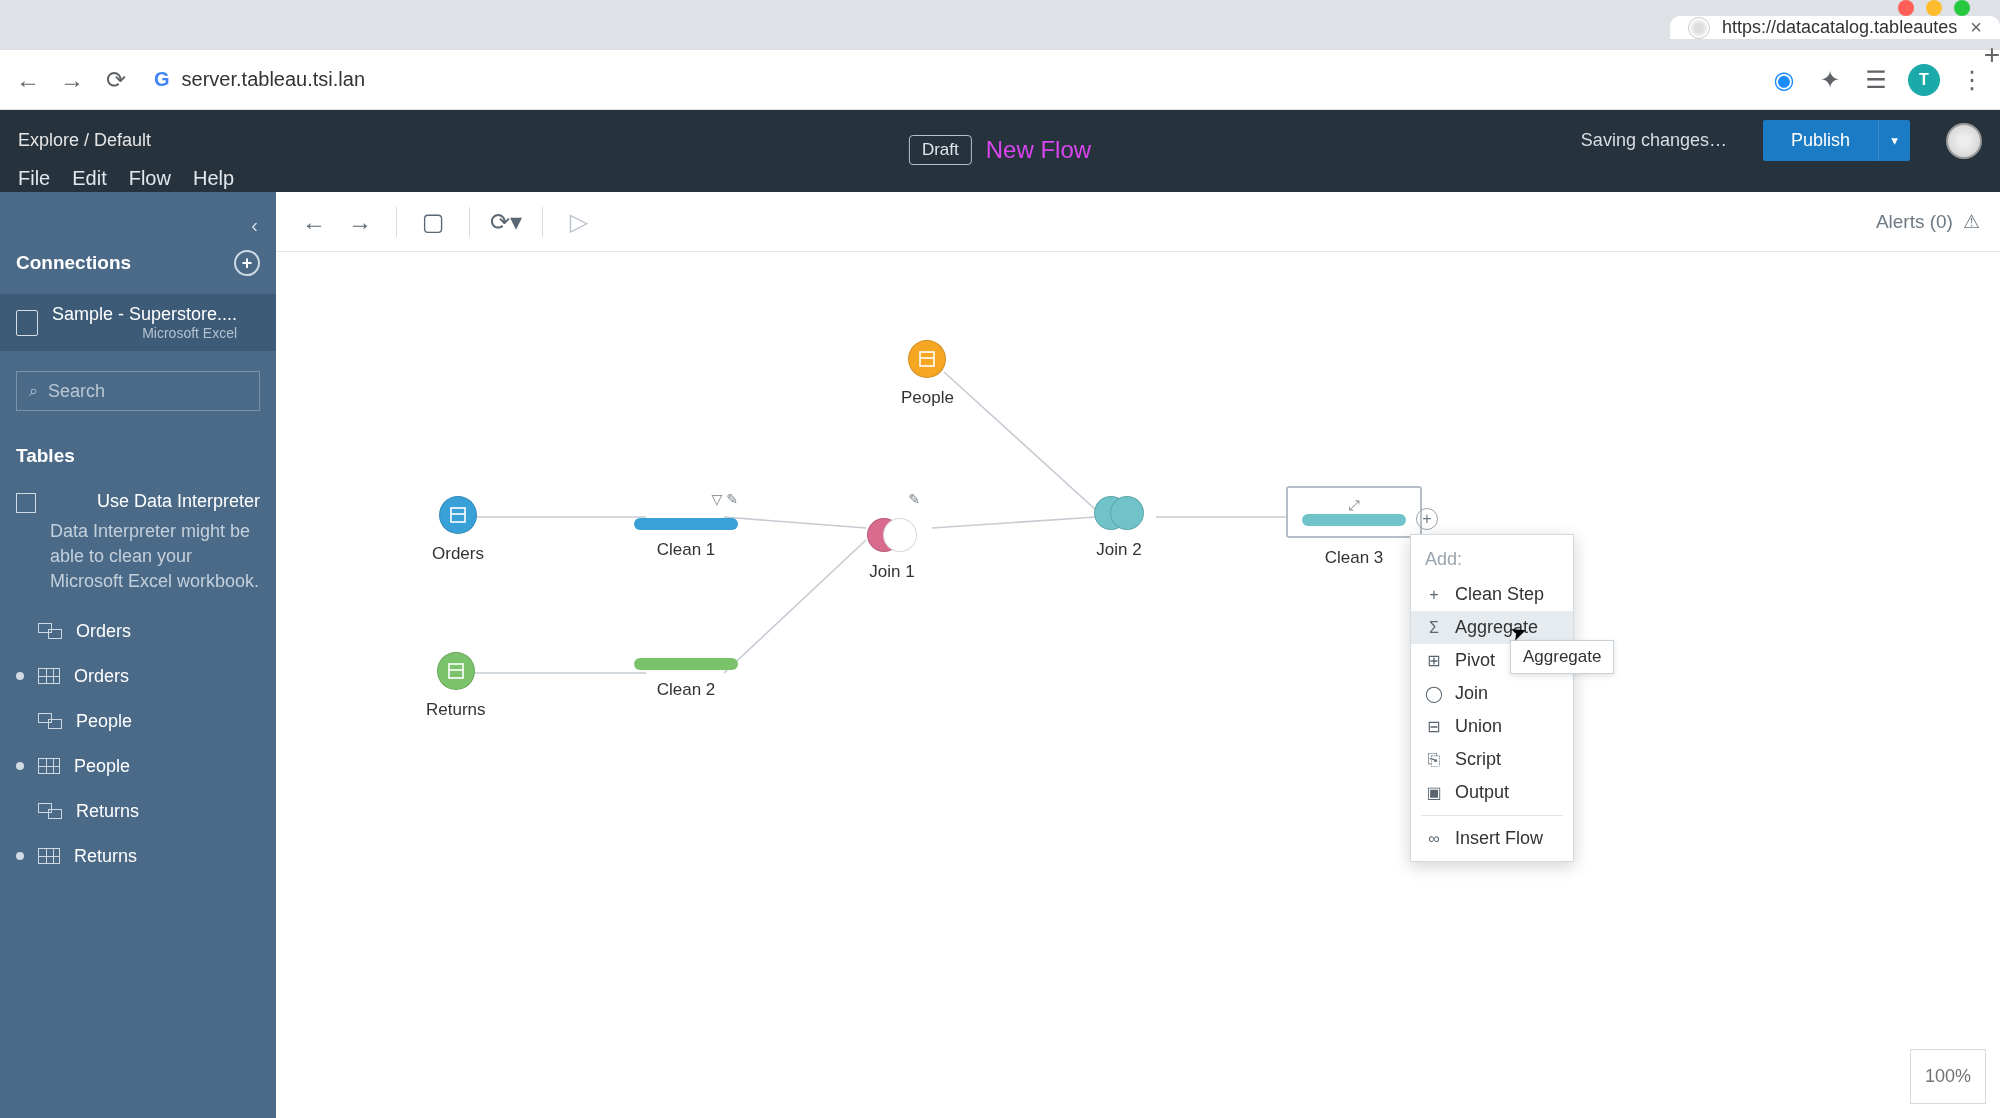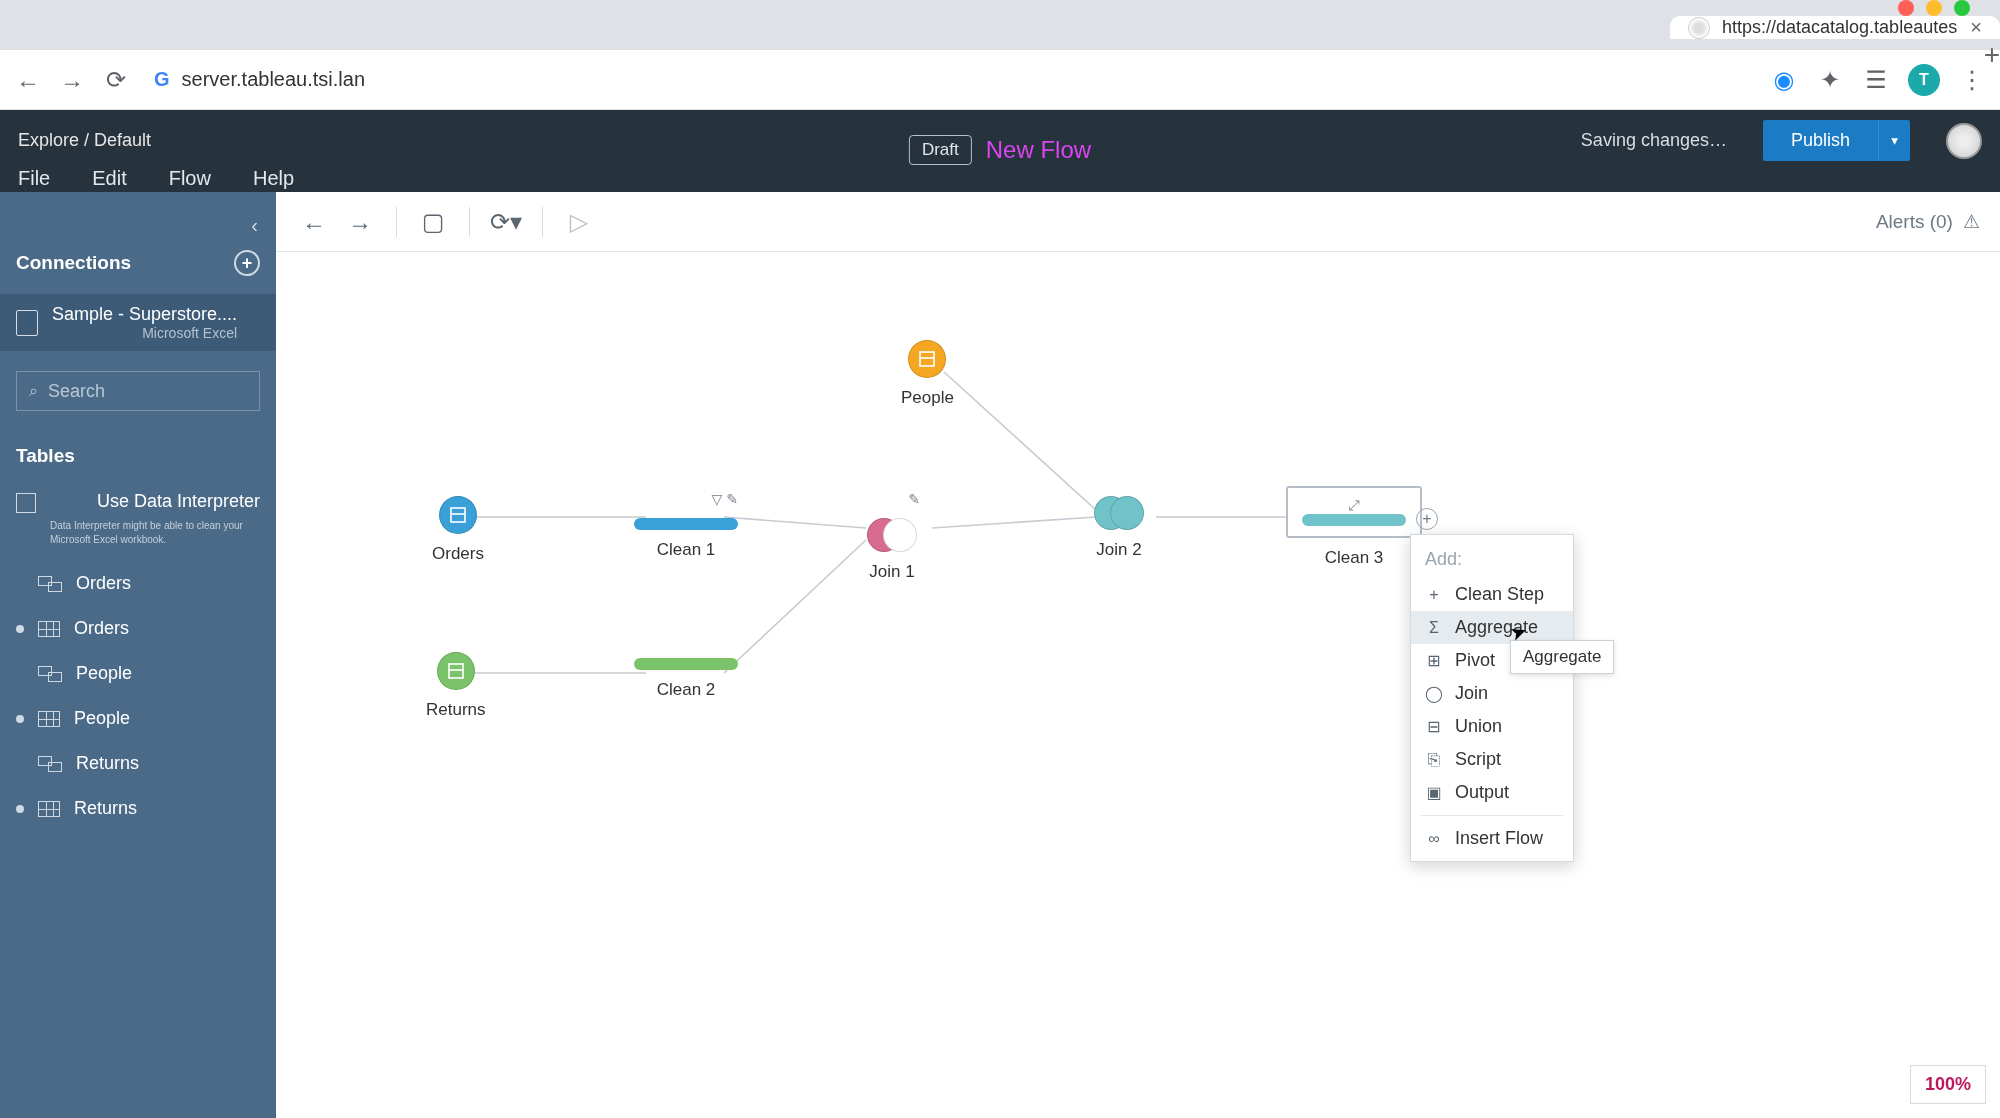--- a/index.html
+++ b/index.html
@@ -30,42 +30,42 @@
 .breadcrumb { font-size: 18px; color: #e6e6e6; }
 .header-center { position: absolute; left: 50%; transform: translateX(-50%); display: flex; align-items: center; gap: 14px; top: 135px; }
 .draft-badge { border: 1px solid #b8c1c9; color: #e1e6ea; font-size: 17px; padding: 4px 12px; border-radius: 4px; }
 .flow-title { font-size: 24px; color: #d946ef; font-weight: 400; }
 .header-right { margin-left: auto; display: flex; align-items: center; gap: 36px; }
 .saving-text { font-size: 18px; color: #d8dee3; }
 .publish-btn-group { display: flex; }
 .publish-btn { background: #1b7bc4; color: #fff; font-size: 18px; padding: 10px 28px; border: none; cursor: pointer; border-radius: 2px 0 0 2px; }
 .publish-dropdown { background: #1b7bc4; color: #fff; width: 32px; border: none; border-left: 1px solid #3a8cc9; cursor: pointer; border-radius: 0 2px 2px 0; }
 .user-avatar-app { width: 36px; height: 36px; border-radius: 50%; background: radial-gradient(circle, #eee 20%, #ccc); border: 2px solid #999; }
-.app-menu { display: flex; gap: 42px; padding: 0 18px 12px; }
+.app-menu { display: flex; gap: 22px; padding: 0 18px 12px; }
 .menu-item { font-size: 20px; color: #e3e8ec; cursor: pointer; }
 
 
 .main-area { display: flex; height: calc(100% - 192px); }
 .sidebar { width: 276px; background: #4b6a88; color: #fff; flex-shrink: 0; position: relative; }
 .collapse-btn { position: absolute; right: 18px; top: 22px; color: #d0dae3; font-size: 20px; cursor: pointer; }
 .connections-hdr { display: flex; align-items: center; justify-content: space-between; padding: 18px 16px; font-size: 19px; font-weight: 600; margin-top: 40px; }
 .plus-circle { width: 26px; height: 26px; border: 2px solid #d0dae3; border-radius: 50%; display: flex; align-items: center; justify-content: center; font-size: 18px; cursor: pointer; }
 .connection-item { background: #3d5a76; padding: 10px 16px; display: flex; align-items: center; gap: 14px; cursor: pointer; }
 .conn-icon { width: 22px; height: 26px; border: 1.5px solid #d5dde5; border-radius: 2px; }
 .conn-text { display: flex; flex-direction: column; text-align: right; }
 .conn-name { font-size: 18px; }
 .conn-type { font-size: 14px; color: #b4c3d1; }
 .search-box { margin: 20px 16px; border: 1px solid #7a93ab; background: #4b6a88; height: 40px; display: flex; align-items: center; padding: 0 12px; gap: 10px; }
 .search-input { background: transparent; border: none; outline: none; color: #d8e1e9; font-size: 18px; flex: 1; }
 .search-input::placeholder { color: #b9c8d6; }
 .tables-hdr { padding: 14px 16px; font-size: 19px; font-weight: 600; }
 .di-row { display: flex; align-items: flex-start; gap: 14px; padding: 10px 16px 6px; justify-content: space-between; }
 .checkbox-box { width: 20px; height: 20px; border: 1.5px solid #d3dbe2; margin-top: 2px; flex-shrink: 0; }
 .di-label { font-size: 18px; }
-.di-desc { font-size: 10px; color: #c4d0db; padding: 0 16px 14px 50px; line-height: 1.4; }
+.di-desc { font-size: 18px; color: #c4d0db; padding: 0 16px 14px 50px; line-height: 1.4; }
 .table-item { display: flex; align-items: center; gap: 14px; padding: 12px 16px; cursor: pointer; font-size: 18px; }
 .bullet { width: 8px; height: 8px; border-radius: 50%; background: #d0dae3; }
 
 
 .canvas-area { flex: 1; background: #fff; display: flex; flex-direction: column; position: relative; }
 .toolbar { height: 60px; border-bottom: 1px solid #e2e6ea; display: flex; align-items: center; padding: 0 20px; gap: 10px; }
 .tool-btn { width: 36px; height: 36px; display: flex; align-items: center; justify-content: center; color: #5a6772; cursor: pointer; font-size: 24px; }
 .tool-divider { width: 1px; height: 30px; background: #d5dce2; margin: 0 8px; }
 .alerts { margin-left: auto; color: #6d7a85; font-size: 19px; display: flex; align-items: center; gap: 10px; }
 .canvas { flex: 1; position: relative; }
@@ -84,21 +84,21 @@
 .ctx-menu { position: absolute; background: #fff; border: 1px solid #d3dbe1; box-shadow: 0 4px 16px rgba(0,0,0,0.18); width: 164px; font-size: 18px; padding: 6px 0; }
 .ctx-heading { color: #9aa4ae; padding: 8px 14px; }
 .ctx-item { display: flex; align-items: center; gap: 12px; padding: 6px 14px; cursor: pointer; color: #333; }
 .ctx-item.hovered { background: #e6ebef; }
 .ctx-icon { width: 18px; text-align: center; color: #5a6772; font-size: 16px; }
 .ctx-divider { height: 1px; background: #e0e5ea; margin: 6px 10px; }
 .tooltip-box { position: absolute; background: #fff; border: 1px solid #c9d1d8; padding: 6px 12px; font-size: 17px; color: #333; box-shadow: 0 2px 6px rgba(0,0,0,0.12); }
 
 .add-plus-node { position: absolute; width: 22px; height: 22px; border: 1.5px solid #9aa4ae; border-radius: 50%; display: flex; align-items: center; justify-content: center; color: #6d7a85; font-size: 16px; cursor: pointer; }
 
-.zoom-indicator { position: absolute; right: 14px; bottom: 14px; background: #fff; border: 1px solid #d3dbe1; padding: 8px 14px; font-size: 18px; color: #be185d; font-weight: bold; }
+.zoom-indicator { position: absolute; right: 14px; bottom: 14px; background: #fff; border: 1px solid #d3dbe1; padding: 16px 14px; font-size: 18px; color: #737373; }
 
 svg.edge-layer { position: absolute; top: 0; left: 0; width: 100%; height: 100%; pointer-events: none; }
 svg.edge-layer line { stroke: #c6ccd2; stroke-width: 1.6; }
 
 .table-grid-icon { display: inline-block; width: 22px; height: 16px; border: 1.5px solid #cfd9e3; position: relative; }
 .table-grid-icon::before { content: ""; position: absolute; top: 50%; left: 0; right: 0; border-top: 1.5px solid #cfd9e3; }
 .table-grid-icon::after { content: ""; position: absolute; left: 33%; top: 0; bottom: 0; border-left: 1.5px solid #cfd9e3; box-shadow: 7px 0 0 #cfd9e3; }
 .rel-icon { display: inline-block; width: 24px; height: 16px; position: relative; }
 .rel-icon::before { content: ""; position: absolute; width: 12px; height: 8px; border: 1.5px solid #cfd9e3; top: 0; left: 0; }
 .rel-icon::after { content: ""; position: absolute; width: 12px; height: 8px; border: 1.5px solid #cfd9e3; bottom: 0; right: 0; }

